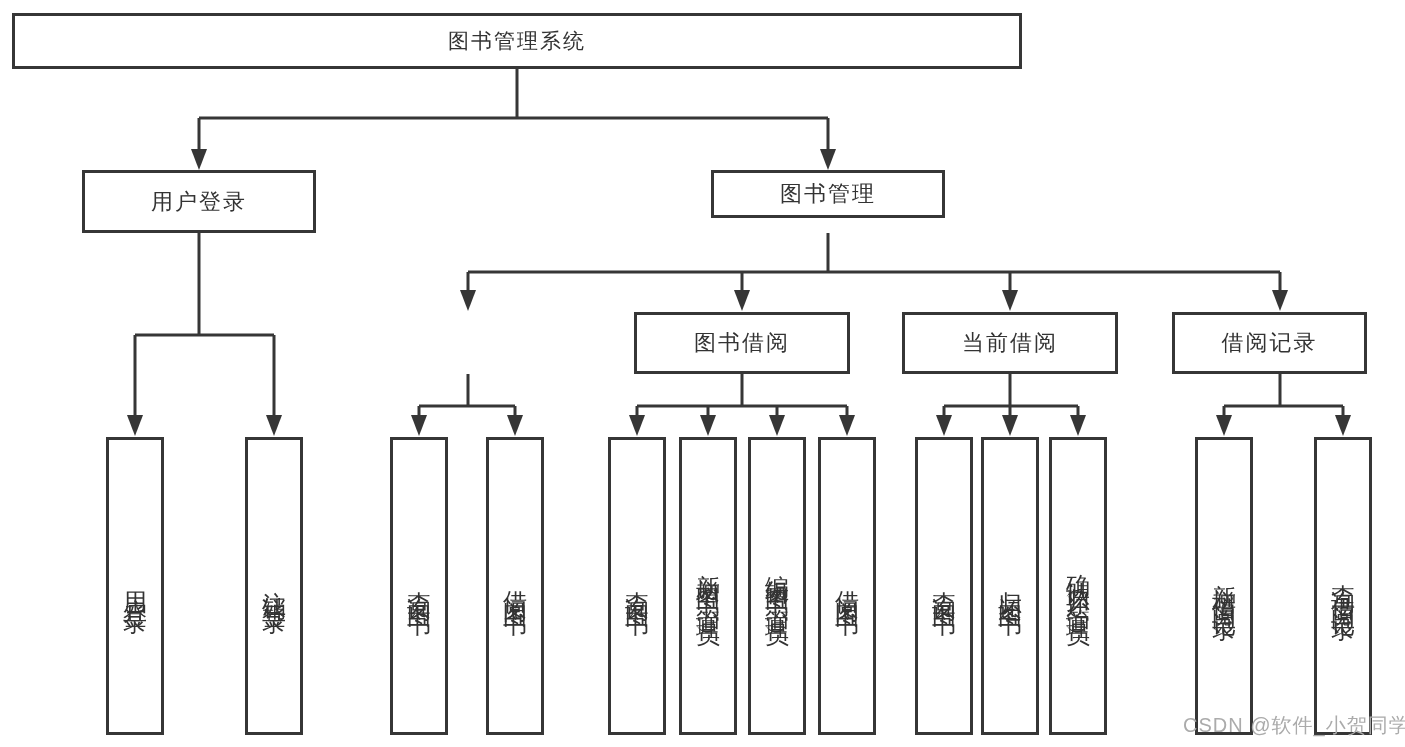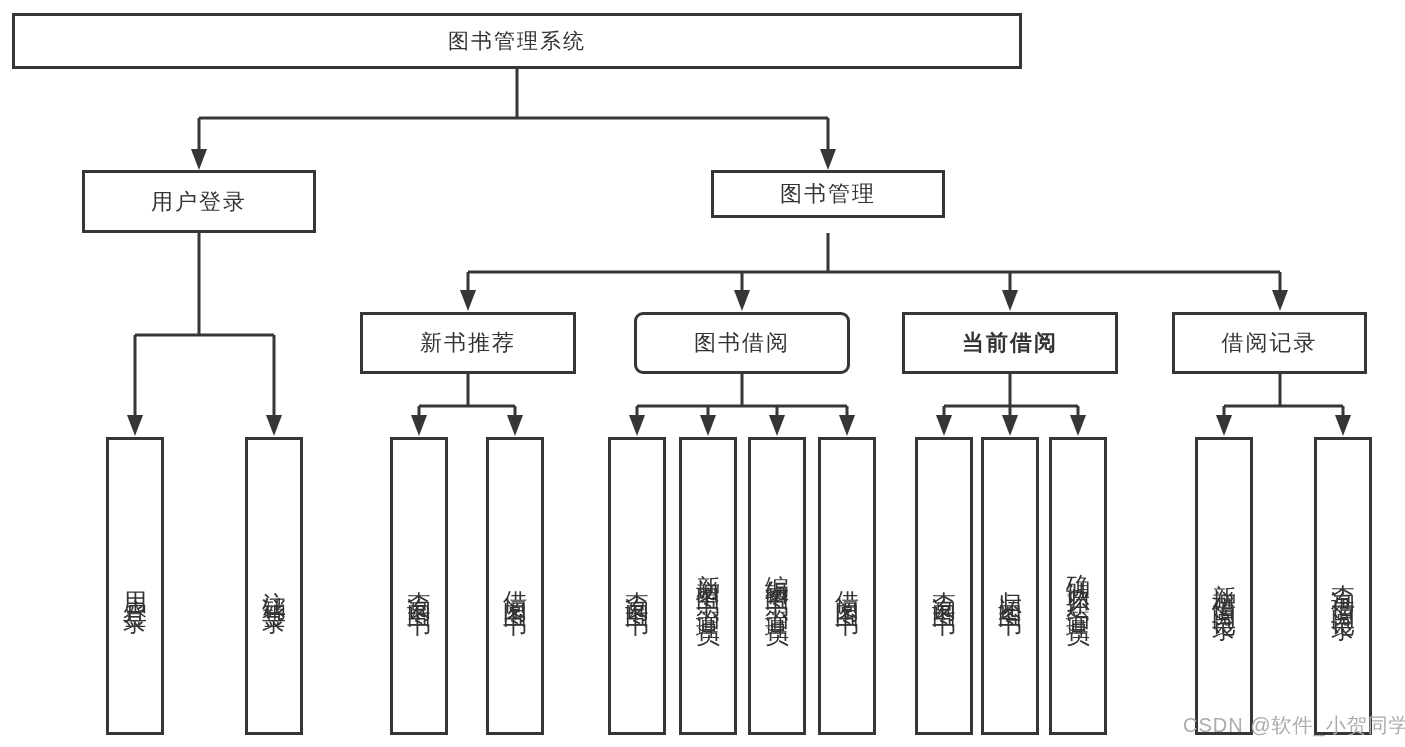--- a/index.html
+++ b/index.html
@@ -114,23 +114,22 @@
       <polygon class="arrowhead" points="1216,415 1232,415 1224,436"></polygon>
       <polygon class="arrowhead" points="1335,415 1351,415 1343,436"></polygon>
     </g>
   </svg>
 
   <div class="box hbox root-box" style="left:12px; top:13px; width:1010px; height:56px;">图书管理系统</div>
 
   <div class="box hbox" style="left:82px; top:170px; width:234px; height:63px;">用户登录</div>
   <div class="box hbox" style="left:711px; top:170px; width:234px; height:48px;">图书管理</div>
 
-  <div class="box hbox" style="left:360px; top:312px; width:216px; height:62px;">新书推荐</div>
-  <div class="box hbox" style="left:634px; top:312px; width:216px; height:62px;border-radius:9px;">图书借阅</div>
-  <div class="box hbox" style="left:902px; top:312px; width:216px; height:62px;font-weight:bold;">当前借阅</div>
+  <div class="box hbox" style="left:634px; top:312px; width:216px; height:62px;">图书借阅</div>
+  <div class="box hbox" style="left:902px; top:312px; width:216px; height:62px;">当前借阅</div>
   <div class="box hbox" style="left:1172px; top:312px; width:195px; height:62px;">借阅记录</div>
 
   <div class="box vbox" style="left:106px; top:437px; width:58px; height:298px;">用户登录</div>
   <div class="box vbox" style="left:245px; top:437px; width:58px; height:298px;">注销登录</div>
 
   <div class="box vbox" style="left:390px; top:437px; width:58px; height:298px;">查询图书</div>
   <div class="box vbox" style="left:486px; top:437px; width:58px; height:298px;">借阅图书</div>
 
   <div class="box vbox" style="left:608px; top:437px; width:58px; height:298px;">查询图书</div>
   <div class="box vbox" style="left:679px; top:437px; width:58px; height:298px;">新增图书（管理员）</div>

